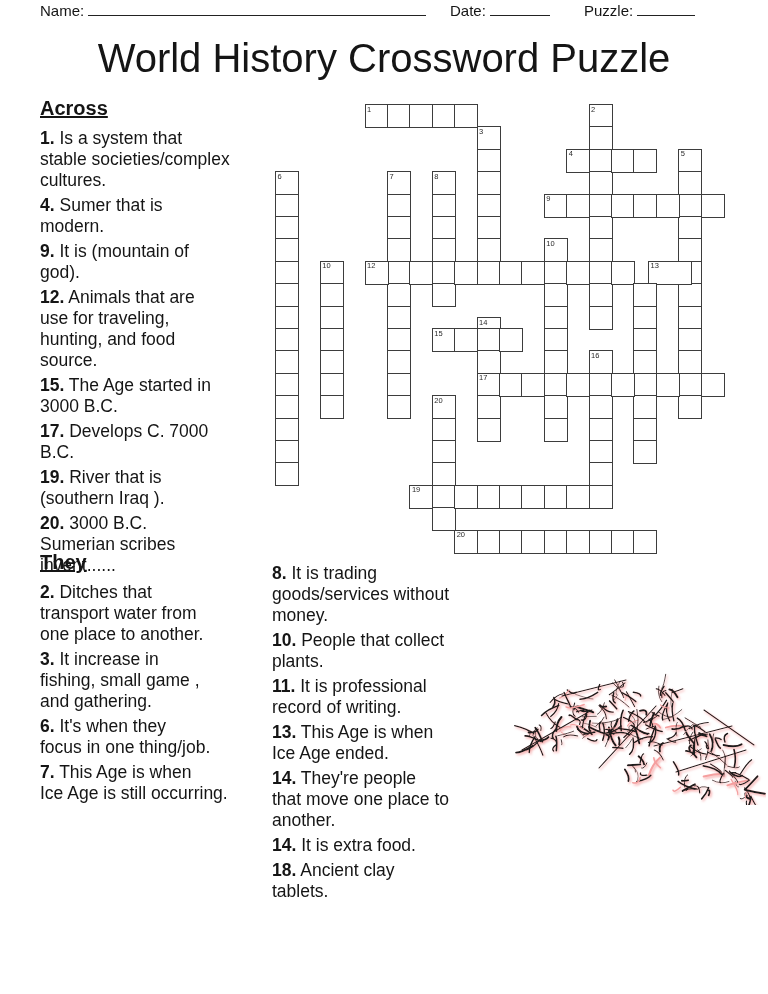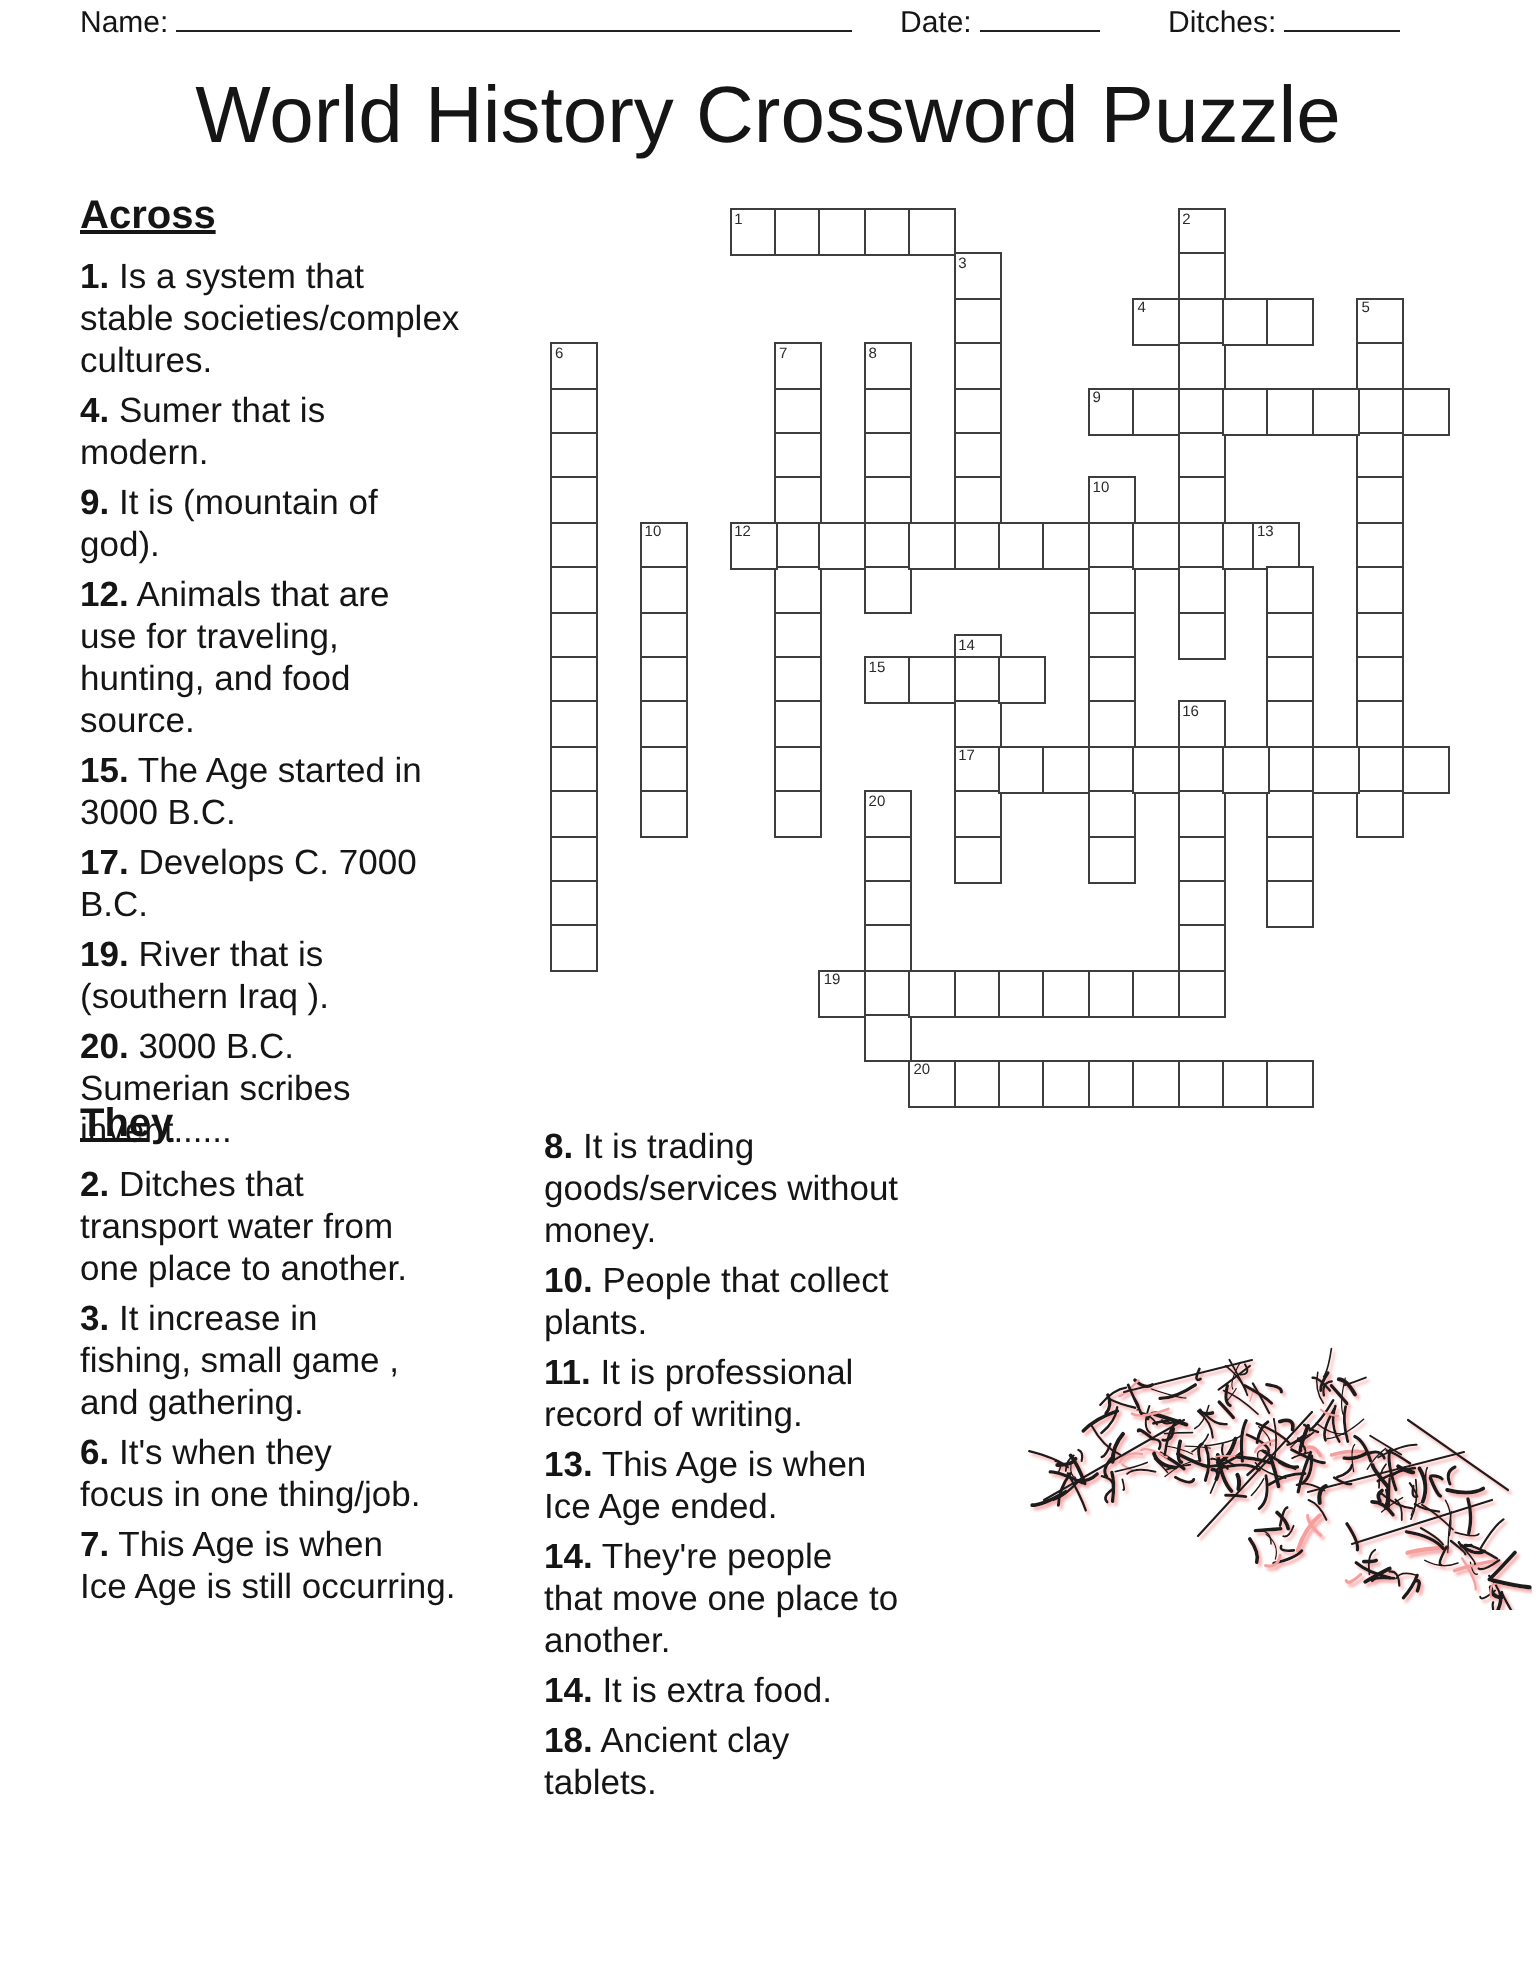--- a/index.html
+++ b/index.html
@@ -31,21 +31,21 @@
 </head>
 <body>
 
 <div class="hdr" style="left:40px;">
   <span>Name:</span><span class="fill" style="width:338px;"></span>
 </div>
 <div class="hdr" style="left:450px;">
   <span>Date:</span><span class="fill" style="width:60px;"></span>
 </div>
 <div class="hdr" style="left:584px;">
-  <span>Ditches:</span><span class="fill" style="width:58px;"></span>
+  <span>Puzzle:</span><span class="fill" style="width:58px;"></span>
 </div>
 
 <div id="title">World History Crossword Puzzle</div>
 
 <div id="grid">
     <div class="cell" style="left: 364.6px; top: 104px; height: 24px; width: 24px;">
       <span class="cellnum">1</span>
     </div>
     <div class="cell" style="left: 387px; top: 104px; height: 24px; width: 24px;"></div>
     <div class="cell" style="left: 409.4px; top: 104px; height: 24px; width: 24px;"></div>
@@ -158,21 +158,21 @@
     <div class="cell" style="left: 319.8px; top: 395.2px; height: 24px; width: 24px;"></div>
     <div class="cell" style="left: 364.6px; top: 260.8px; height: 24px; width: 24px;">
       <span class="cellnum">12</span>
     </div>
     <div class="cell" style="left: 409.4px; top: 260.8px; height: 24px; width: 24px;"></div>
     <div class="cell" style="left: 454.2px; top: 260.8px; height: 24px; width: 24px;"></div>
     <div class="cell" style="left: 499px; top: 260.8px; height: 24px; width: 24px;"></div>
     <div class="cell" style="left: 521.4px; top: 260.8px; height: 24px; width: 24px;"></div>
     <div class="cell" style="left: 566.2px; top: 260.8px; height: 24px; width: 24px;"></div>
     <div class="cell" style="left: 611px; top: 260.8px; height: 24px; width: 24px;"></div>
-    <div class="cell" style="left: 626px; top: 260.8px; height: 24px; width: 24px;">
+    <div class="cell" style="left: 648px; top: 260.8px; height: 24px; width: 44px;">
       <span class="cellnum">13</span>
     </div>
     <div class="cell" style="left: 633.4px; top: 283.2px; height: 24px; width: 24px;"></div>
     <div class="cell" style="left: 633.4px; top: 305.6px; height: 24px; width: 24px;"></div>
     <div class="cell" style="left: 633.4px; top: 328px; height: 24px; width: 24px;"></div>
     <div class="cell" style="left: 633.4px; top: 350.4px; height: 24px; width: 24px;"></div>
     <div class="cell" style="left: 633.4px; top: 372.8px; height: 24px; width: 24px;"></div>
     <div class="cell" style="left: 633.4px; top: 395.2px; height: 24px; width: 24px;"></div>
     <div class="cell" style="left: 633.4px; top: 417.6px; height: 24px; width: 24px;"></div>
     <div class="cell" style="left: 633.4px; top: 440px; height: 24px; width: 24px;"></div>

